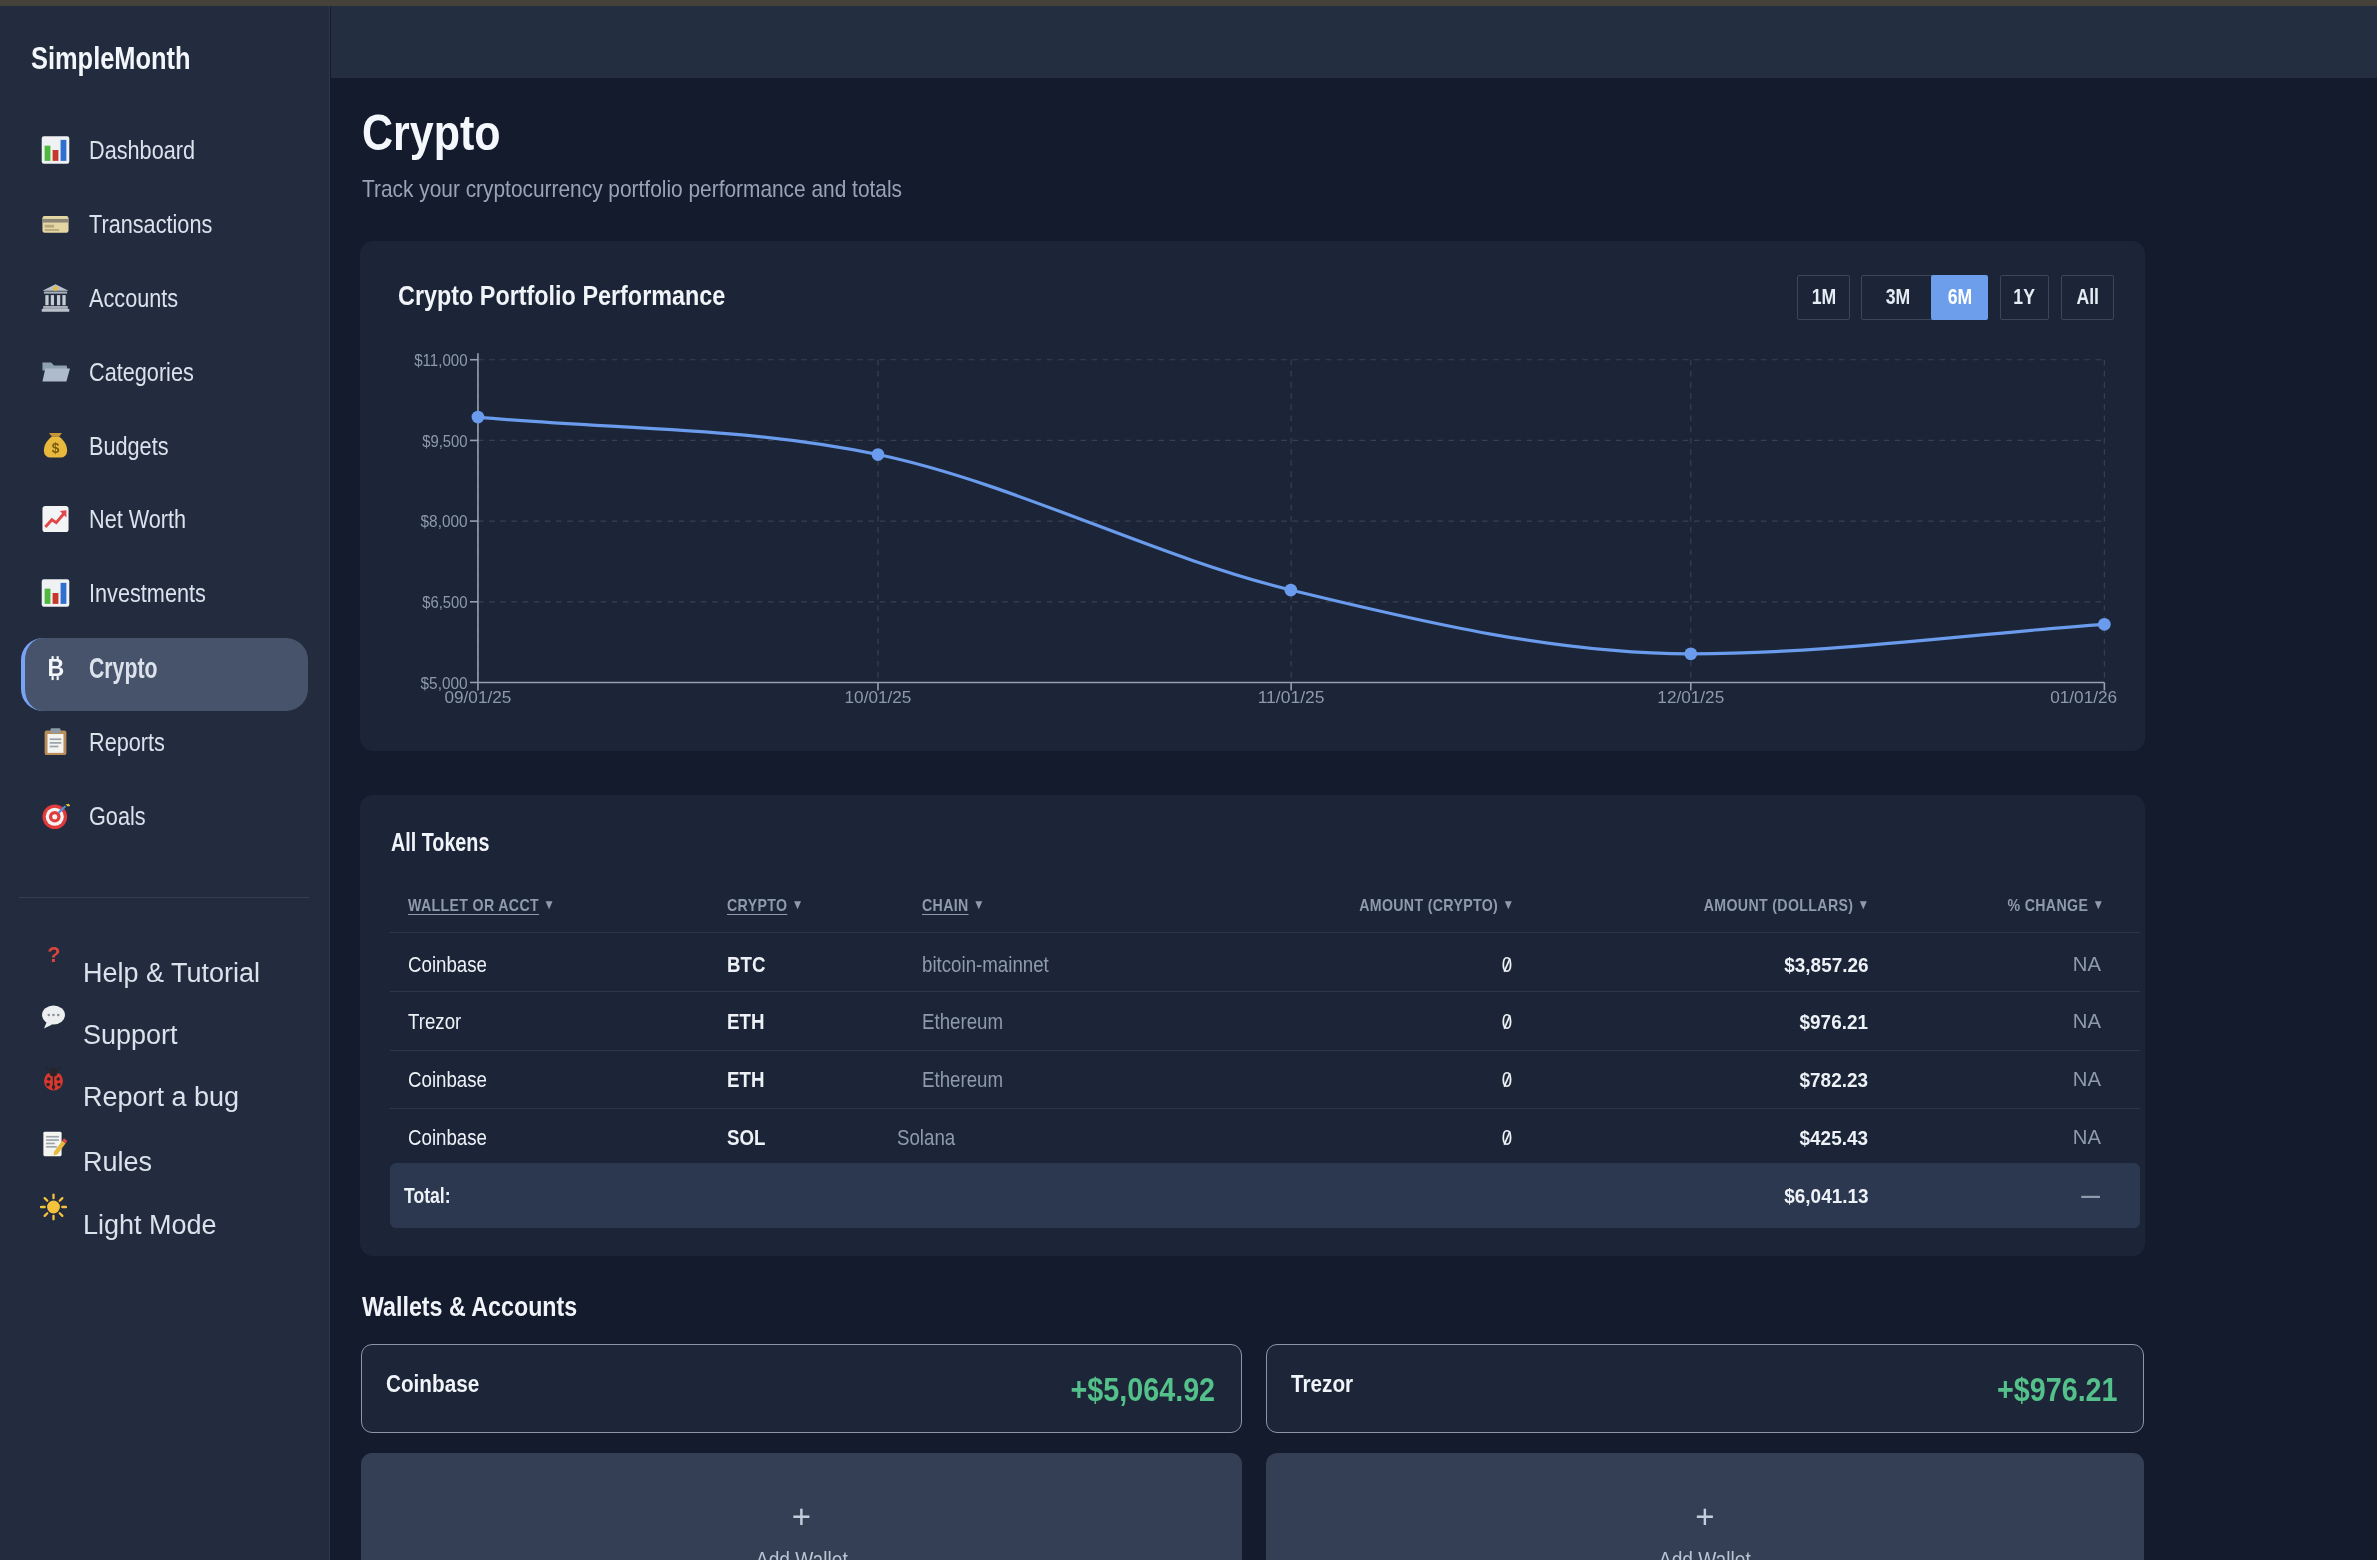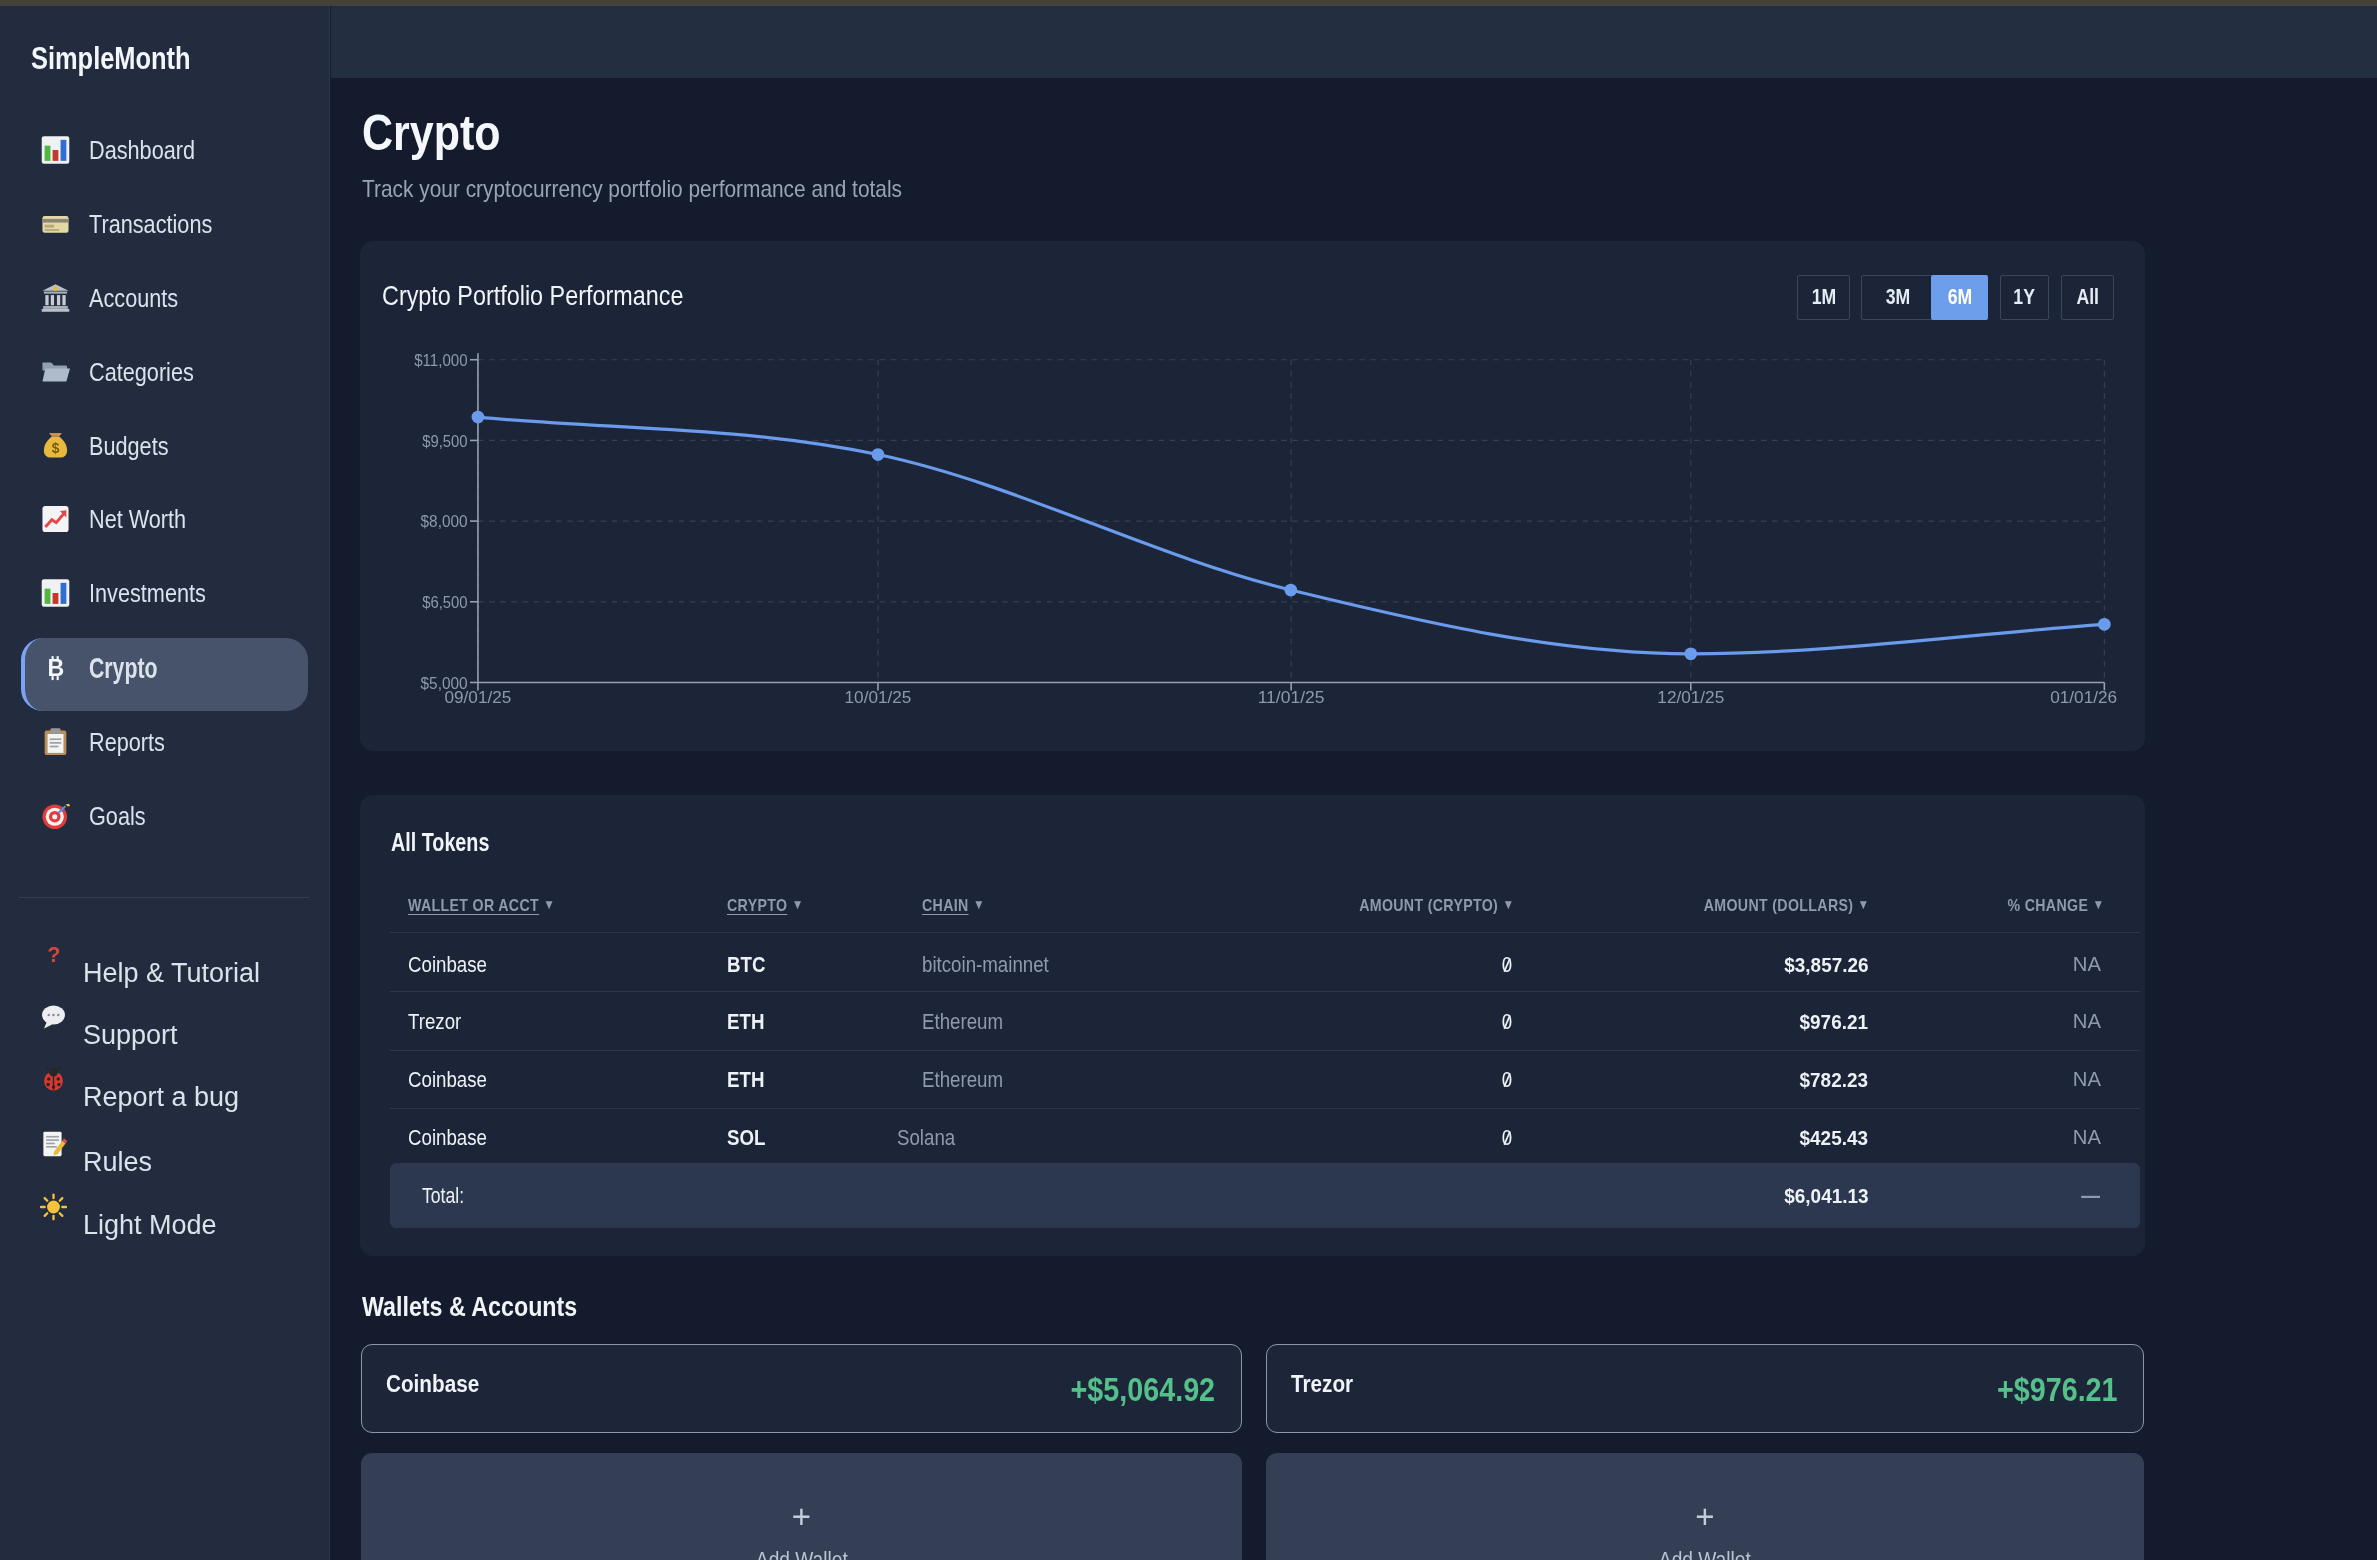--- a/index.html
+++ b/index.html
@@ -24,21 +24,21 @@
 .sub-item { position:absolute; left:0; width:330px; height:62px; }
 .sub-icon { position:absolute; left:40px; top:50%; transform:translateY(-50%); width:27px; height:27px; display:flex; align-items:center; justify-content:center; }
 .sub-label { position:absolute; left:83px; top:50%; transform:translateY(-50%); font-size:27px; color:#dbe2ec;margin-top:18px; }
 #divider { position:absolute; left:19px; top:891px; width:290px; height:0.8px; background:#333e53; }
 h1 { position:absolute; left:362px; top:104px; font-size:50px; font-weight:bold; color:#f4f7fb; }
 h1 span { display:inline-block; transform:scaleX(0.86); transform-origin:0 50%; }
 #subtitle { position:absolute; left:362px; top:175px; font-size:24px; color:#98a4b6; }
 #subtitle span { display:inline-block; transform:scaleX(0.87); transform-origin:0 50%; }
 .card { position:absolute; background:#1b2537; border-radius:12.7px; }
 #chartcard { left:360px; top:241px; width:1785px; height:510px; }
-#chart-title { position:absolute; left:22px; top:39px; font-size:27.5px; font-weight:normal; color:#f1f5f9; }
+#chart-title { position:absolute; left:38px; top:39px; font-size:27.5px; font-weight:bold; color:#f1f5f9; }
 #chart-title span { display:inline-block; transform:scaleX(0.85); transform-origin:0 50%; }
 .tbtn { position:absolute; top:34px; height:45px; border:1.2px solid #3a4659; border-radius:2px; color:#e6ecf4; font-size:21.5px; font-weight:bold; display:flex; align-items:center; justify-content:center; }
 .tbtn span { display:inline-block; transform:scaleX(0.82); }
 .tbtn.active { background:#6d9eeb; border:none; color:#ffffff; }
 #tablecard { left:360px; top:795px; width:1785px; height:461px; }
 #alltokens { position:absolute; left:31px; top:33px; font-size:25px; font-weight:bold; color:#f1f5f9; }
 #alltokens span { display:inline-block; transform:scaleX(0.79); transform-origin:0 50%; }
 .th { position:absolute; top:101px; height:24px; font-size:16.3px; font-weight:bold; color:#8e9bad; letter-spacing:0.4px; white-space:nowrap; }
 .thr { text-align:right; }
 .th u { text-decoration:underline; text-underline-offset:3.2px; }
@@ -348,21 +348,21 @@
 <div class="cell cr" style="right:277px;top:255px;font-weight:bold;font-size:21px;"><span class="sx90r">$782.23</span></div>
 <div class="cell cr gray" style="right:44px;top:255px;font-size:20.3px;"><span style="display:inline-block;">NA</span></div>
 <div class="hline" style="top:313px;"></div>
 <div class="cell" style="left:48px;top:313px;"><span class="sx85">Coinbase</span></div>
 <div class="cell" style="left:367px;top:313px;font-weight:bold;"><span class="sx85">SOL</span></div>
 <div class="cell gray" style="left:537px;top:313px;"><span class="sx85">Solana</span></div>
 <div class="cell cr" style="right:633px;top:313px;"><span class="sx85r"><span class="zero">0<i></i></span></span></div>
 <div class="cell cr" style="right:277px;top:313px;font-weight:bold;font-size:21px;"><span class="sx90r">$425.43</span></div>
 <div class="cell cr gray" style="right:44px;top:313px;font-size:20.3px;"><span style="display:inline-block;">NA</span></div>
 <div id="totalrow"></div>
-<div class="cell" style="left:62px;top:371px;font-weight:normal;"><span class="sx80">Total:</span></div>
+<div class="cell" style="left:44px;top:371px;font-weight:bold;"><span class="sx80">Total:</span></div>
 <div class="cell cr" style="right:277px;top:371px;font-weight:bold;font-size:21px;"><span class="sx90r">$6,041.13</span></div>
 <div class="cell cr gray" style="right:45px;top:371px;font-weight:bold;"><span class="sx85r">—</span></div>
 </div>
 
 <div id="wa-head"><span>Wallets &amp; Accounts</span></div>
 <div class="wcard" style="left:361px;width:881px;">
   <div class="wname"><span>Coinbase</span></div>
   <div class="wval"><span>+$5,064.92</span></div>
 </div>
 <div class="wcard" style="left:1266px;width:878px;">

